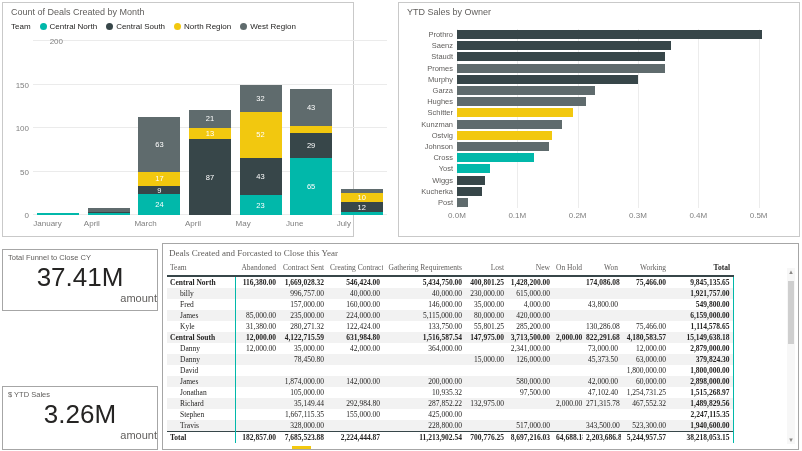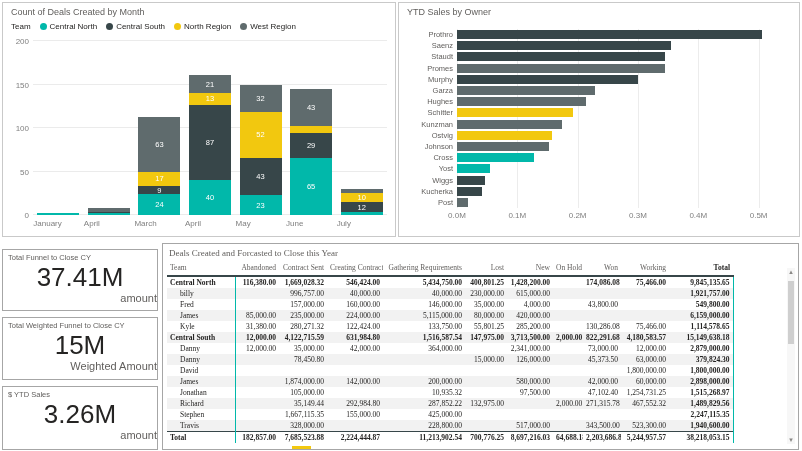--- a/index.html
+++ b/index.html
@@ -2,21 +2,21 @@
 <html><head>
 <meta charset="utf-8">
 <style>
   html,body{margin:0;padding:0;background:#fff;}
   .canvas{position:relative;width:802px;height:451px;background:#ffffff;
           font-family:"Liberation Sans",sans-serif;overflow:hidden;}
   .panel{position:absolute;background:#fff;border:1px solid #c9c9c9;box-sizing:border-box;}
   .panel-title{position:absolute;top:4px;left:8px;font-size:9px;color:#605E5C;white-space:nowrap;}
 
   
-  #panel-monthly{left:2px;top:2px;width:394px;height:235px;}
+  #panel-monthly{left:2px;top:2px;width:352px;height:235px;}
   #legend{position:absolute;top:19px;left:8px;display:flex;align-items:center;gap:9px;
           font-size:8px;color:#252423;}
   .legend-item{display:flex;align-items:center;gap:3px;}
   .legend-dot{width:7px;height:7px;border-radius:50%;}
   #m-plot{position:absolute;left:30px;top:38px;width:354px;height:174px;}
   .gridline-h{position:absolute;left:0;right:0;height:1px;background:#ebebeb;}
   .ytick{position:absolute;left:-29px;width:25px;text-align:right;font-size:8px;color:#808080;
          transform:translateY(-50%);}
   #m-bars{position:absolute;left:0;right:0;top:0;bottom:0;display:flex;
           justify-content:space-around;align-items:flex-end;}
@@ -111,40 +111,39 @@
       <div id="m-grid">
           <div class="gridline-h" style="bottom: 0%;"></div>
           <div class="ytick" style="top: 100%;">0</div>
           <div class="gridline-h" style="bottom: 25%;"></div>
           <div class="ytick" style="top: 75%;">50</div>
           <div class="gridline-h" style="bottom: 50%;"></div>
           <div class="ytick" style="top: 50%;">100</div>
           <div class="gridline-h" style="bottom: 75%;"></div>
           <div class="ytick" style="top: 25%;">150</div>
           <div class="gridline-h" style="bottom: 100%;"></div>
-          <div class="ytick" style="top: 0%;">200</div>
+          <div class="ytick" style="top: 0%; margin-left: 34px;">200</div>
         </div>
       <div id="m-bars">
           <div class="bar-col">
             <div class="seg" style="height: 1%; background: rgb(1, 184, 170);"></div>
           </div>
           <div class="bar-col">
             <div class="seg" style="height: 1%; background: rgb(1, 184, 170);"></div>
             <div class="seg" style="height: 0.5%; background: rgb(55, 70, 73);"></div>
             <div class="seg" style="height: 0.5%; background: rgb(242, 200, 15);"></div>
             <div class="seg" style="height: 2%; background: rgb(95, 107, 109);"></div>
           </div>
           <div class="bar-col">
             <div class="seg" style="height: 12%; background: rgb(1, 184, 170);">24</div>
             <div class="seg" style="height: 4.5%; background: rgb(55, 70, 73);">9</div>
             <div class="seg" style="height: 8.5%; background: rgb(242, 200, 15);">17</div>
             <div class="seg" style="height: 31.5%; background: rgb(95, 107, 109);">63</div>
           </div>
           <div class="bar-col">
-            <div class="seg" style="height: 20%; background: rgb(1, 184, 170);">40</div>
             <div class="seg" style="height: 43.5%; background: rgb(55, 70, 73);">87</div>
             <div class="seg" style="height: 6.5%; background: rgb(242, 200, 15);">13</div>
             <div class="seg" style="height: 10.5%; background: rgb(95, 107, 109);">21</div>
           </div>
           <div class="bar-col">
             <div class="seg" style="height: 11.5%; background: rgb(1, 184, 170);">23</div>
             <div class="seg" style="height: 21.5%; background: rgb(55, 70, 73);">43</div>
             <div class="seg" style="height: 26%; background: rgb(242, 200, 15);">52</div>
             <div class="seg" style="height: 16%; background: rgb(95, 107, 109);">32</div>
           </div>
@@ -257,25 +256,20 @@
           </div>
         </div>
       </div>
   </section>
 
   <section class="panel kpi-card" id="card-1">
     <div class="card-title">Total Funnel to Close CY</div>
     <div class="card-value">37.41M</div>
     <div class="card-label">amount</div>
   </section>
-  <section class="panel kpi-card" id="card-2">
-    <div class="card-title">Total Weighted Funnel to Close CY</div>
-    <div class="card-value">15M</div>
-    <div class="card-label">Weighted Amount</div>
-  </section>
   <section class="panel kpi-card" id="card-3">
     <div class="card-title">$ YTD Sales</div>
     <div class="card-value">3.26M</div>
     <div class="card-label">amount</div>
   </section>
 
   <section class="panel" id="panel-table">
     <div class="panel-title">Deals Created and Forcasted to Close this Year</div>
     <table id="deal-table">
       <colgroup id="deal-colgroup">

